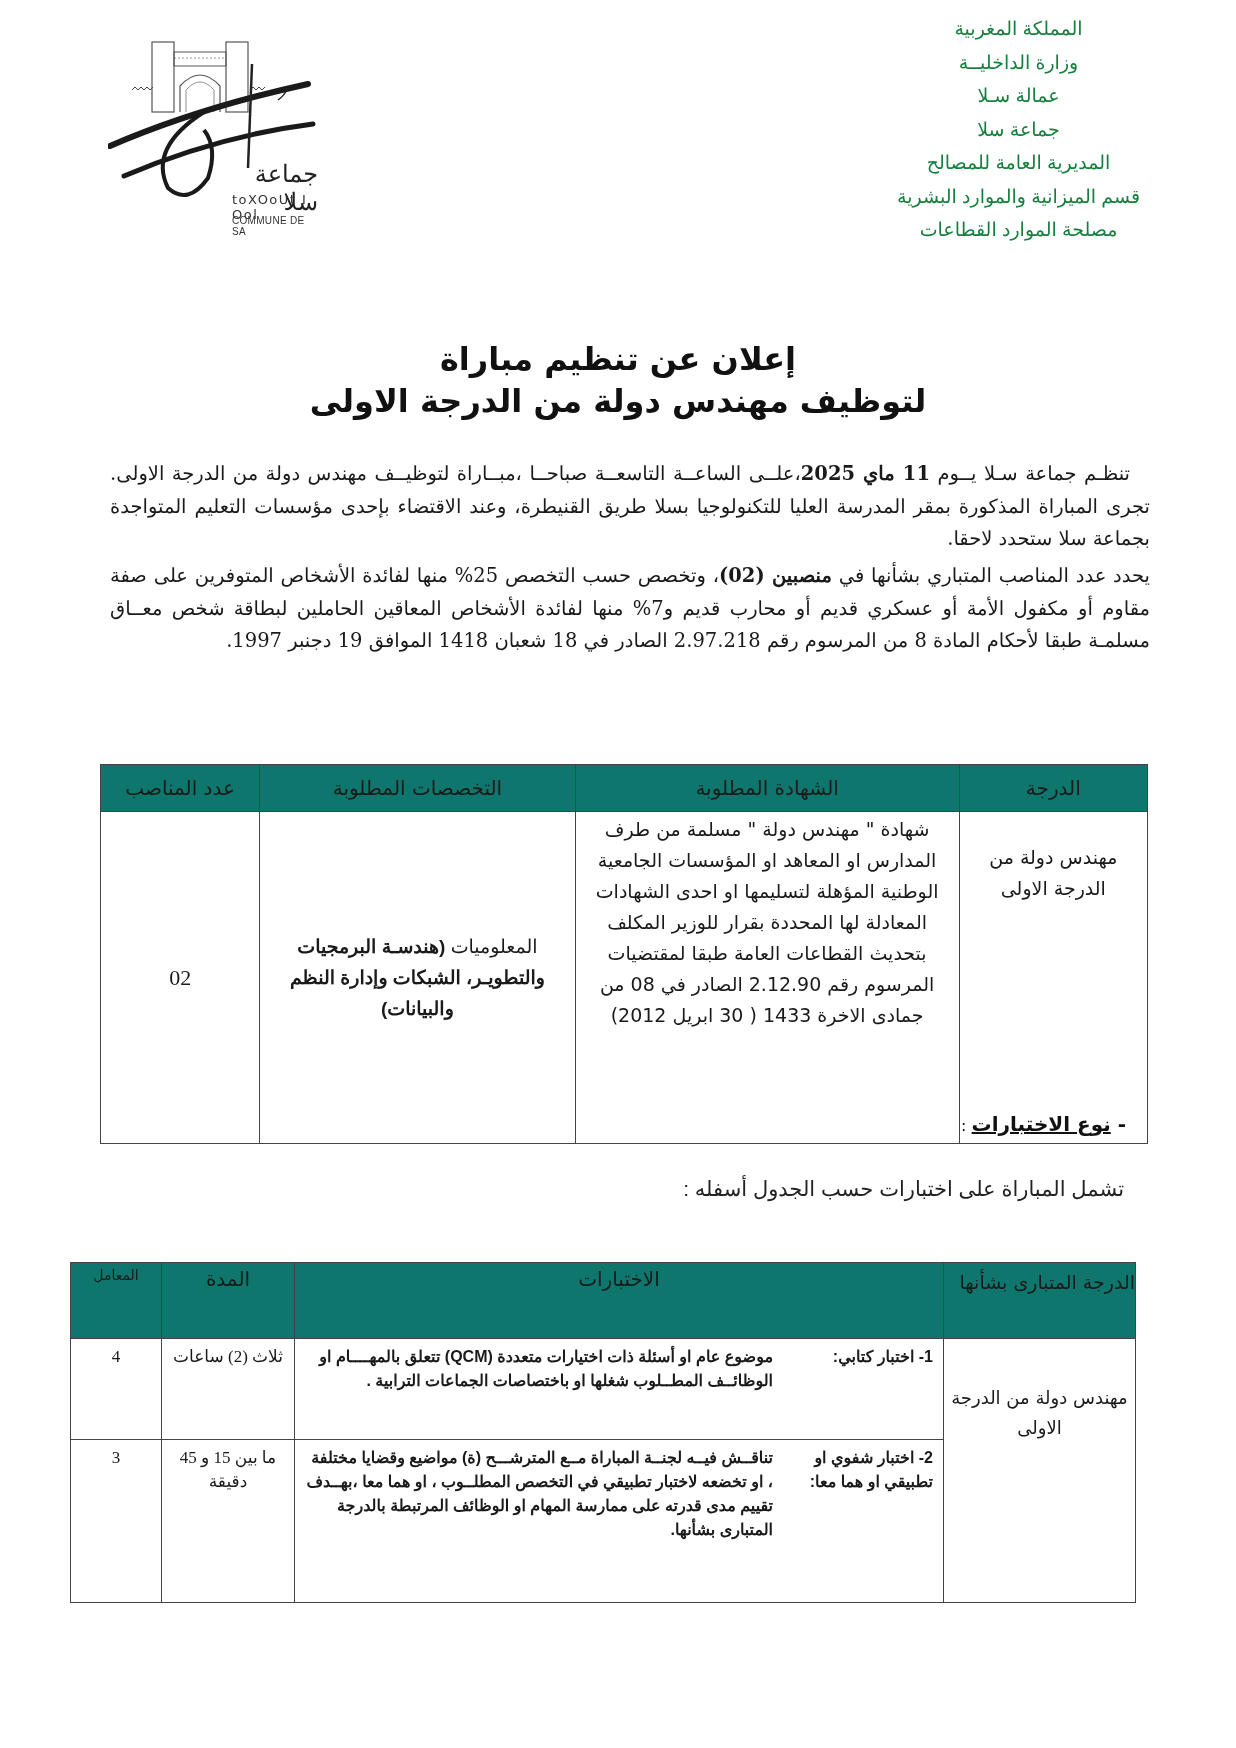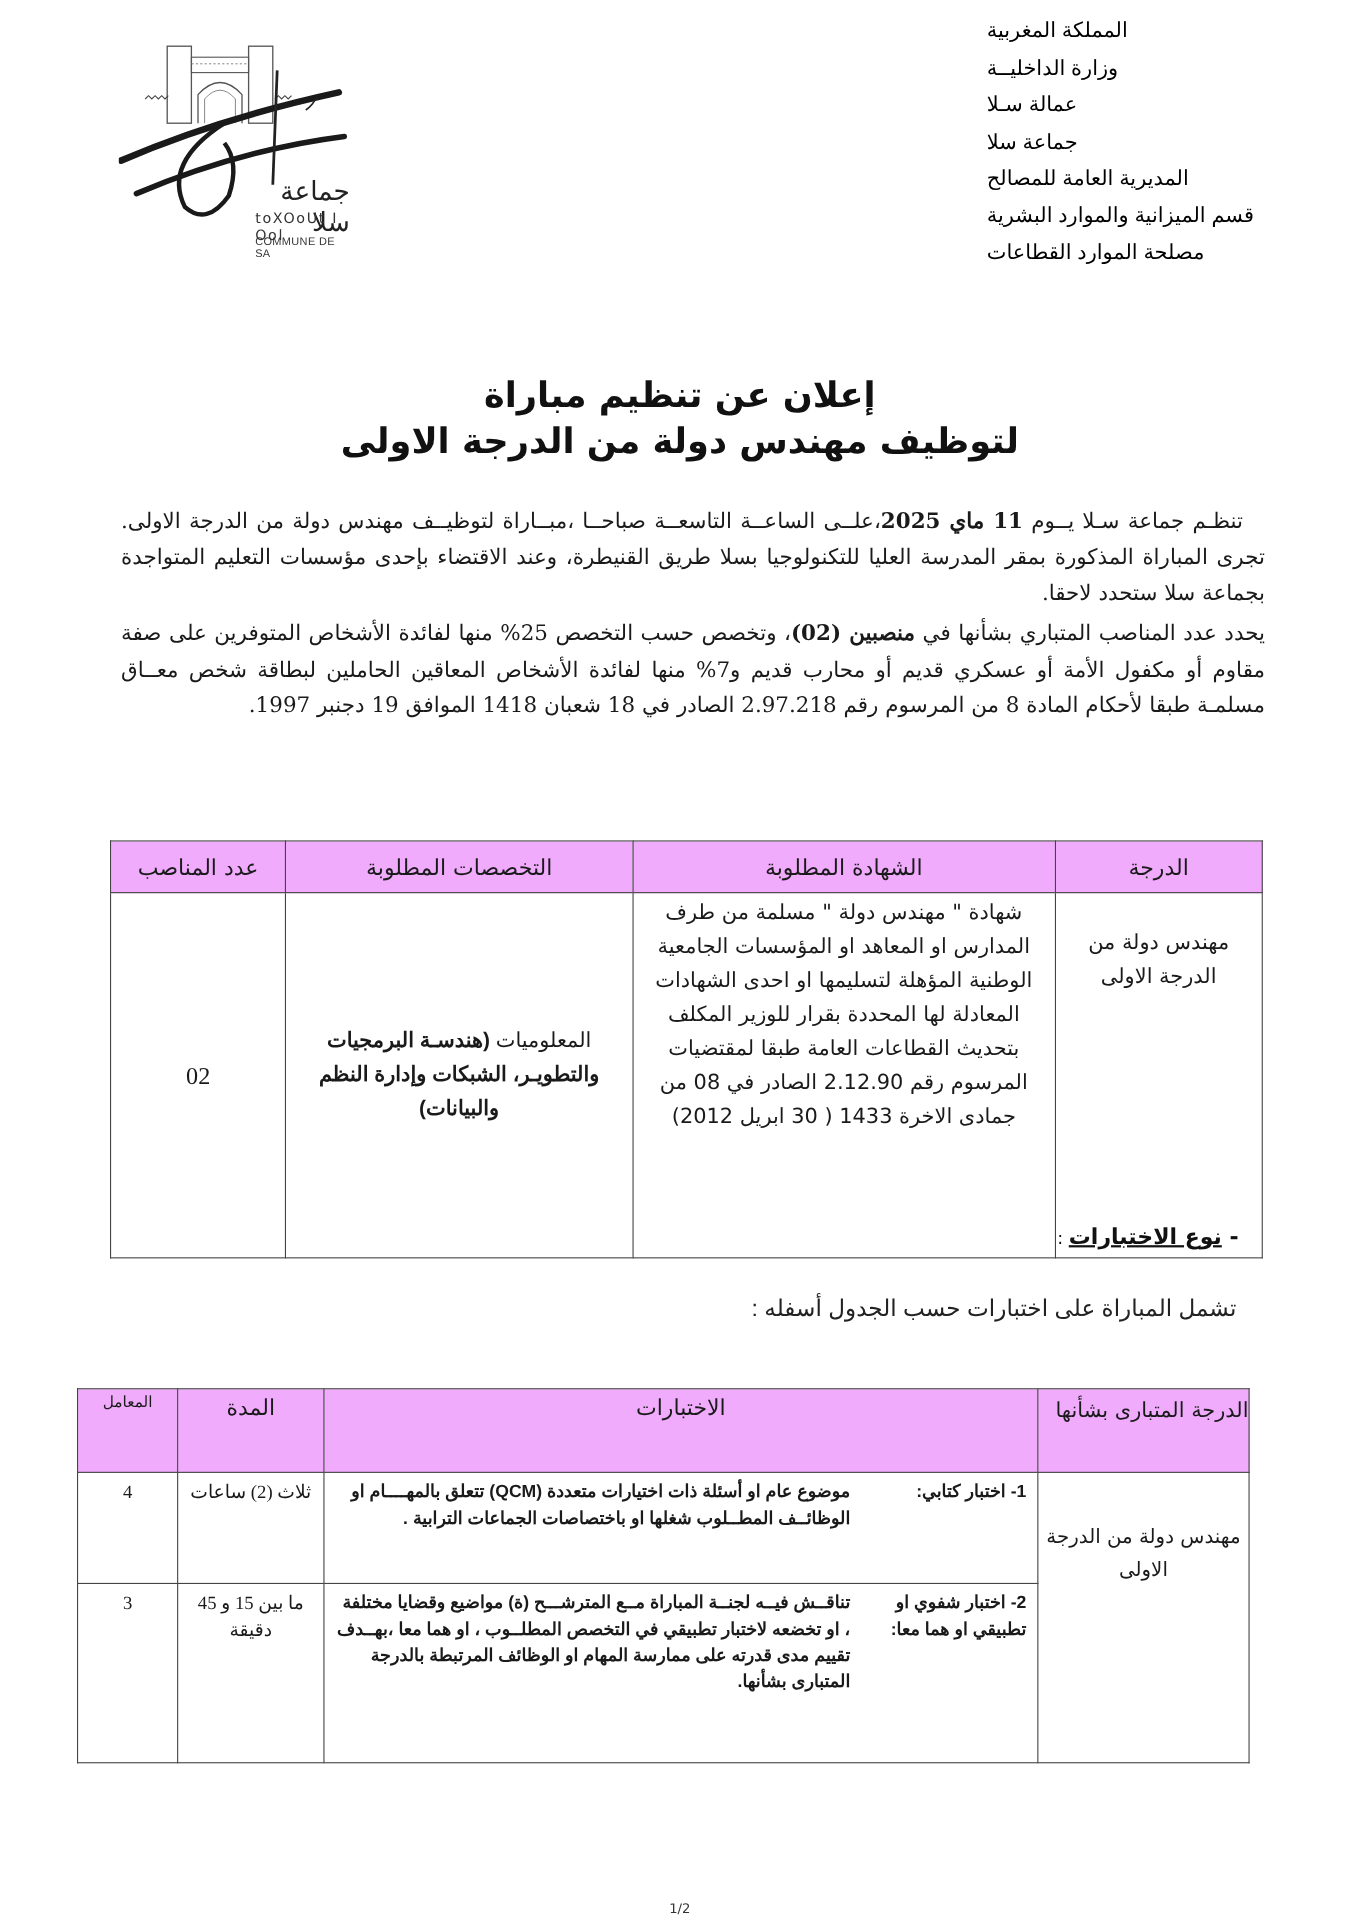--- a/index.html
+++ b/index.html
@@ -4,22 +4,22 @@
 <style>
   html, body { margin: 0; padding: 0; }
   body {
     width: 1236px; height: 1748px; background: #ffffff; position: relative; overflow: hidden;
     font-family: "DejaVu Sans", sans-serif; color: #1a1a1a;
   }
   .page { position: absolute; left: 0; top: 0; width: 1236px; height: 1748px; }
 
   
   .header-block {
-    position: absolute; right: 96px; top: 12px; direction: rtl; text-align: left;
-    font-family: "Liberation Sans", sans-serif; font-size: 19px; line-height: 33.5px; color: #000000;
+    position: absolute; right: 96px; top: 12px; direction: rtl; text-align: center;
+    font-family: "Liberation Sans", sans-serif; font-size: 19px; line-height: 33.5px; color: #15803d;
   }
   .header-block div { white-space: nowrap; }
 
   
   .logo { position: absolute; left: 108px; top: 38px; width: 210px; height: 200px; }
   .logo svg { width: 210px; height: 170px; display: block; }
   .logo .logo-ar { position: absolute; left: 128px; top: 122px; font-size: 24px; font-family: "DejaVu Serif", serif; direction: rtl; color: #222; }
   .logo .logo-tif { position: absolute; left: 124px; top: 154px; font-size: 13px; letter-spacing: 1.5px; font-family: "DejaVu Sans", sans-serif; color: #333; }
   .logo .logo-fr { position: absolute; left: 124px; top: 177px; font-size: 10px; letter-spacing: 0.3px; font-family: "Liberation Sans", sans-serif; color: #333; }
 
@@ -34,21 +34,21 @@
     font-family: "DejaVu Serif", serif; font-size: 19.5px; line-height: 32.5px; color: #1a1a1a; }
   .para b { font-weight: bold; margin-top: 36px; }
   .p1 { top: 458px; }
   .p2 { top: 560px; }
   .p3 { top: 720px; }
   .indent { display: inline-block; width: 20px; }
 
   
   table { border-collapse: collapse; direction: rtl; position: absolute; }
   td, th { border: 1.5px solid #444; vertical-align: middle; }
-  th { background: #f0abfc; font-weight: normal; }
+  th { background: #0f766e; font-weight: normal; }
 
   .t1 { left: 100px; top: 764px; width: 1048px; font-family: "DejaVu Sans", sans-serif; }
   .t1 th { height: 44px; font-size: 20px; }
   .t1 td { height: 300px; text-align: center; font-size: 19px; line-height: 31px; }
   .t1 .c-grade { width: 178px; }
   .t1 .c-cert { width: 366px; vertical-align: top; padding-top: 2px; }
   .t1 .c-spec { width: 300px; font-weight: bold; font-family: "Liberation Sans", sans-serif; font-size: 19px; }
   .t1 .c-spec .spec-normal { font-weight: normal; }
   .t1 .c-count { width: 150px; font-family: "Liberation Serif", serif; font-size: 22px; }
 
@@ -180,14 +180,13 @@
             <div class="test-type">2- اختبار شفوي او تطبيقي او هما معا:</div>
             <div class="test-desc">تناقــش فيــه لجنــة المباراة مــع المترشـــح (ة) مواضيع وقضايا مختلفة ، او تخضعه لاختبار تطبيقي في التخصص المطلــوب ، او هما معا ،بهــدف تقييم مدى قدرته على ممارسة المهام او الوظائف المرتبطة بالدرجة المتبارى بشأنها.</div>
           </div>
         </td>
         <td class="dur-cell">ما بين 15 و 45 دقيقة</td>
         <td class="coef-cell">3</td>
       </tr>
     </tbody>
   </table>
 
-  <div class="page-num">1/2</div>
 </div>
 
 </body></html>

